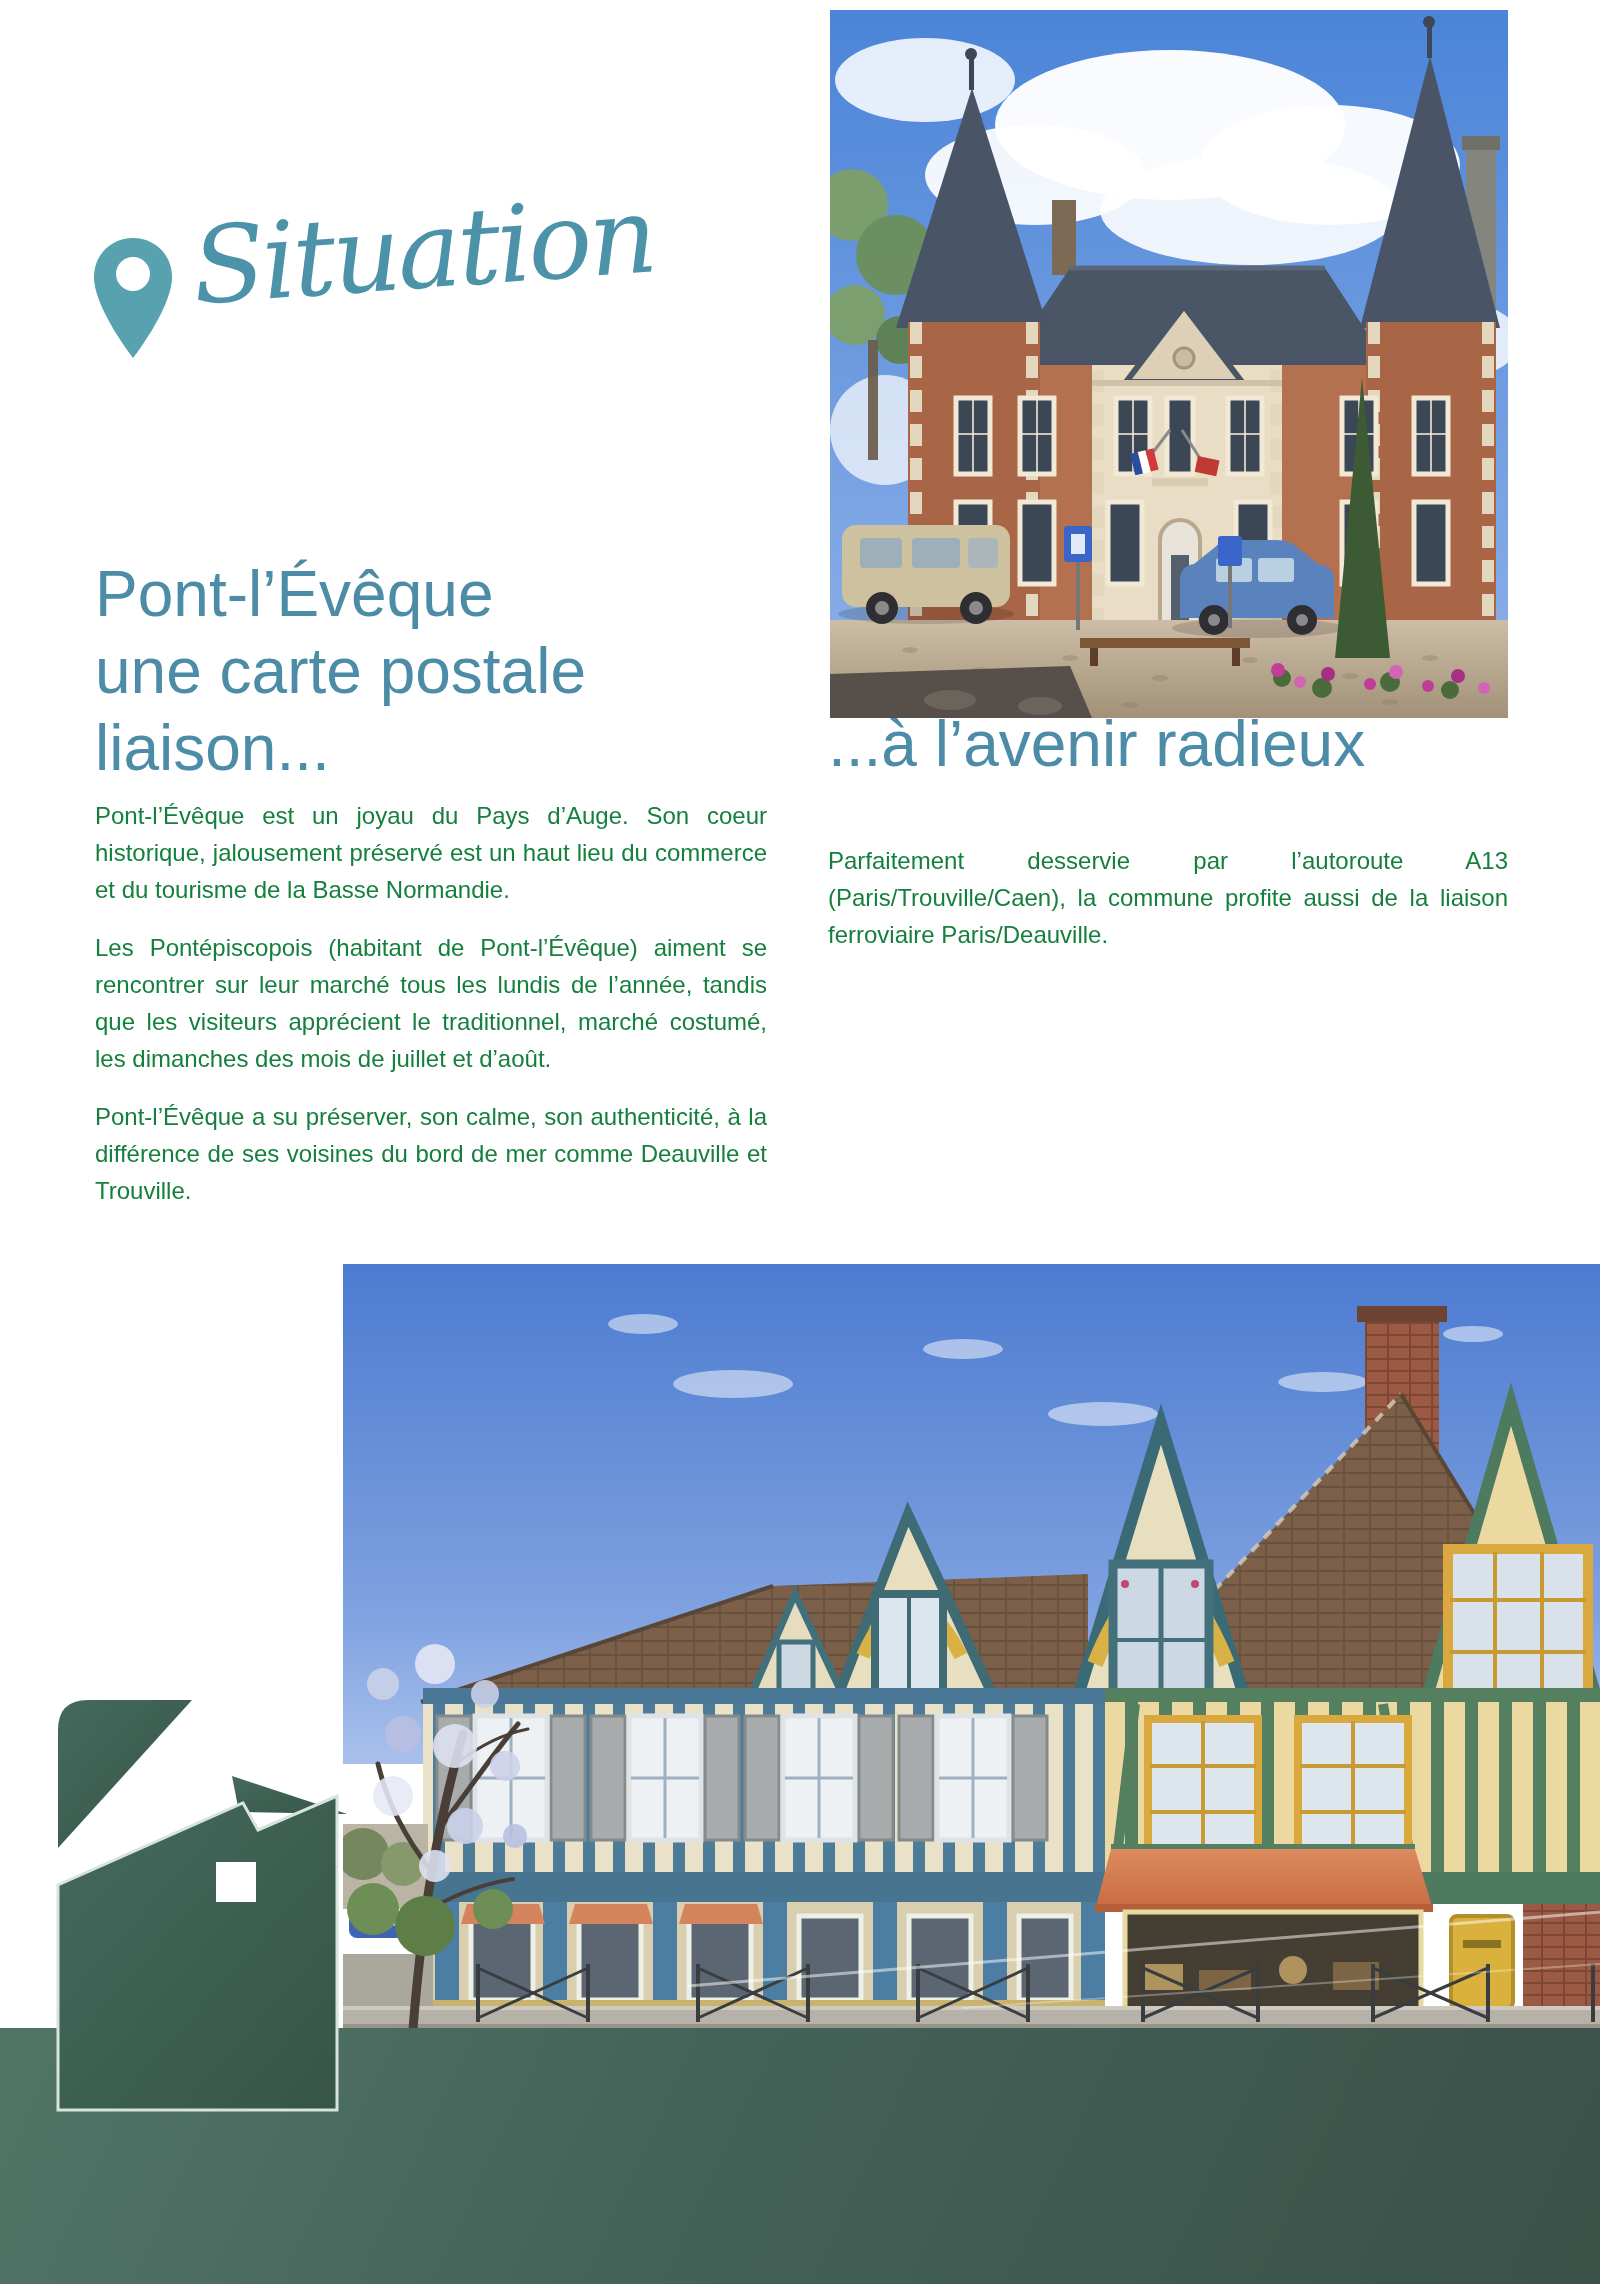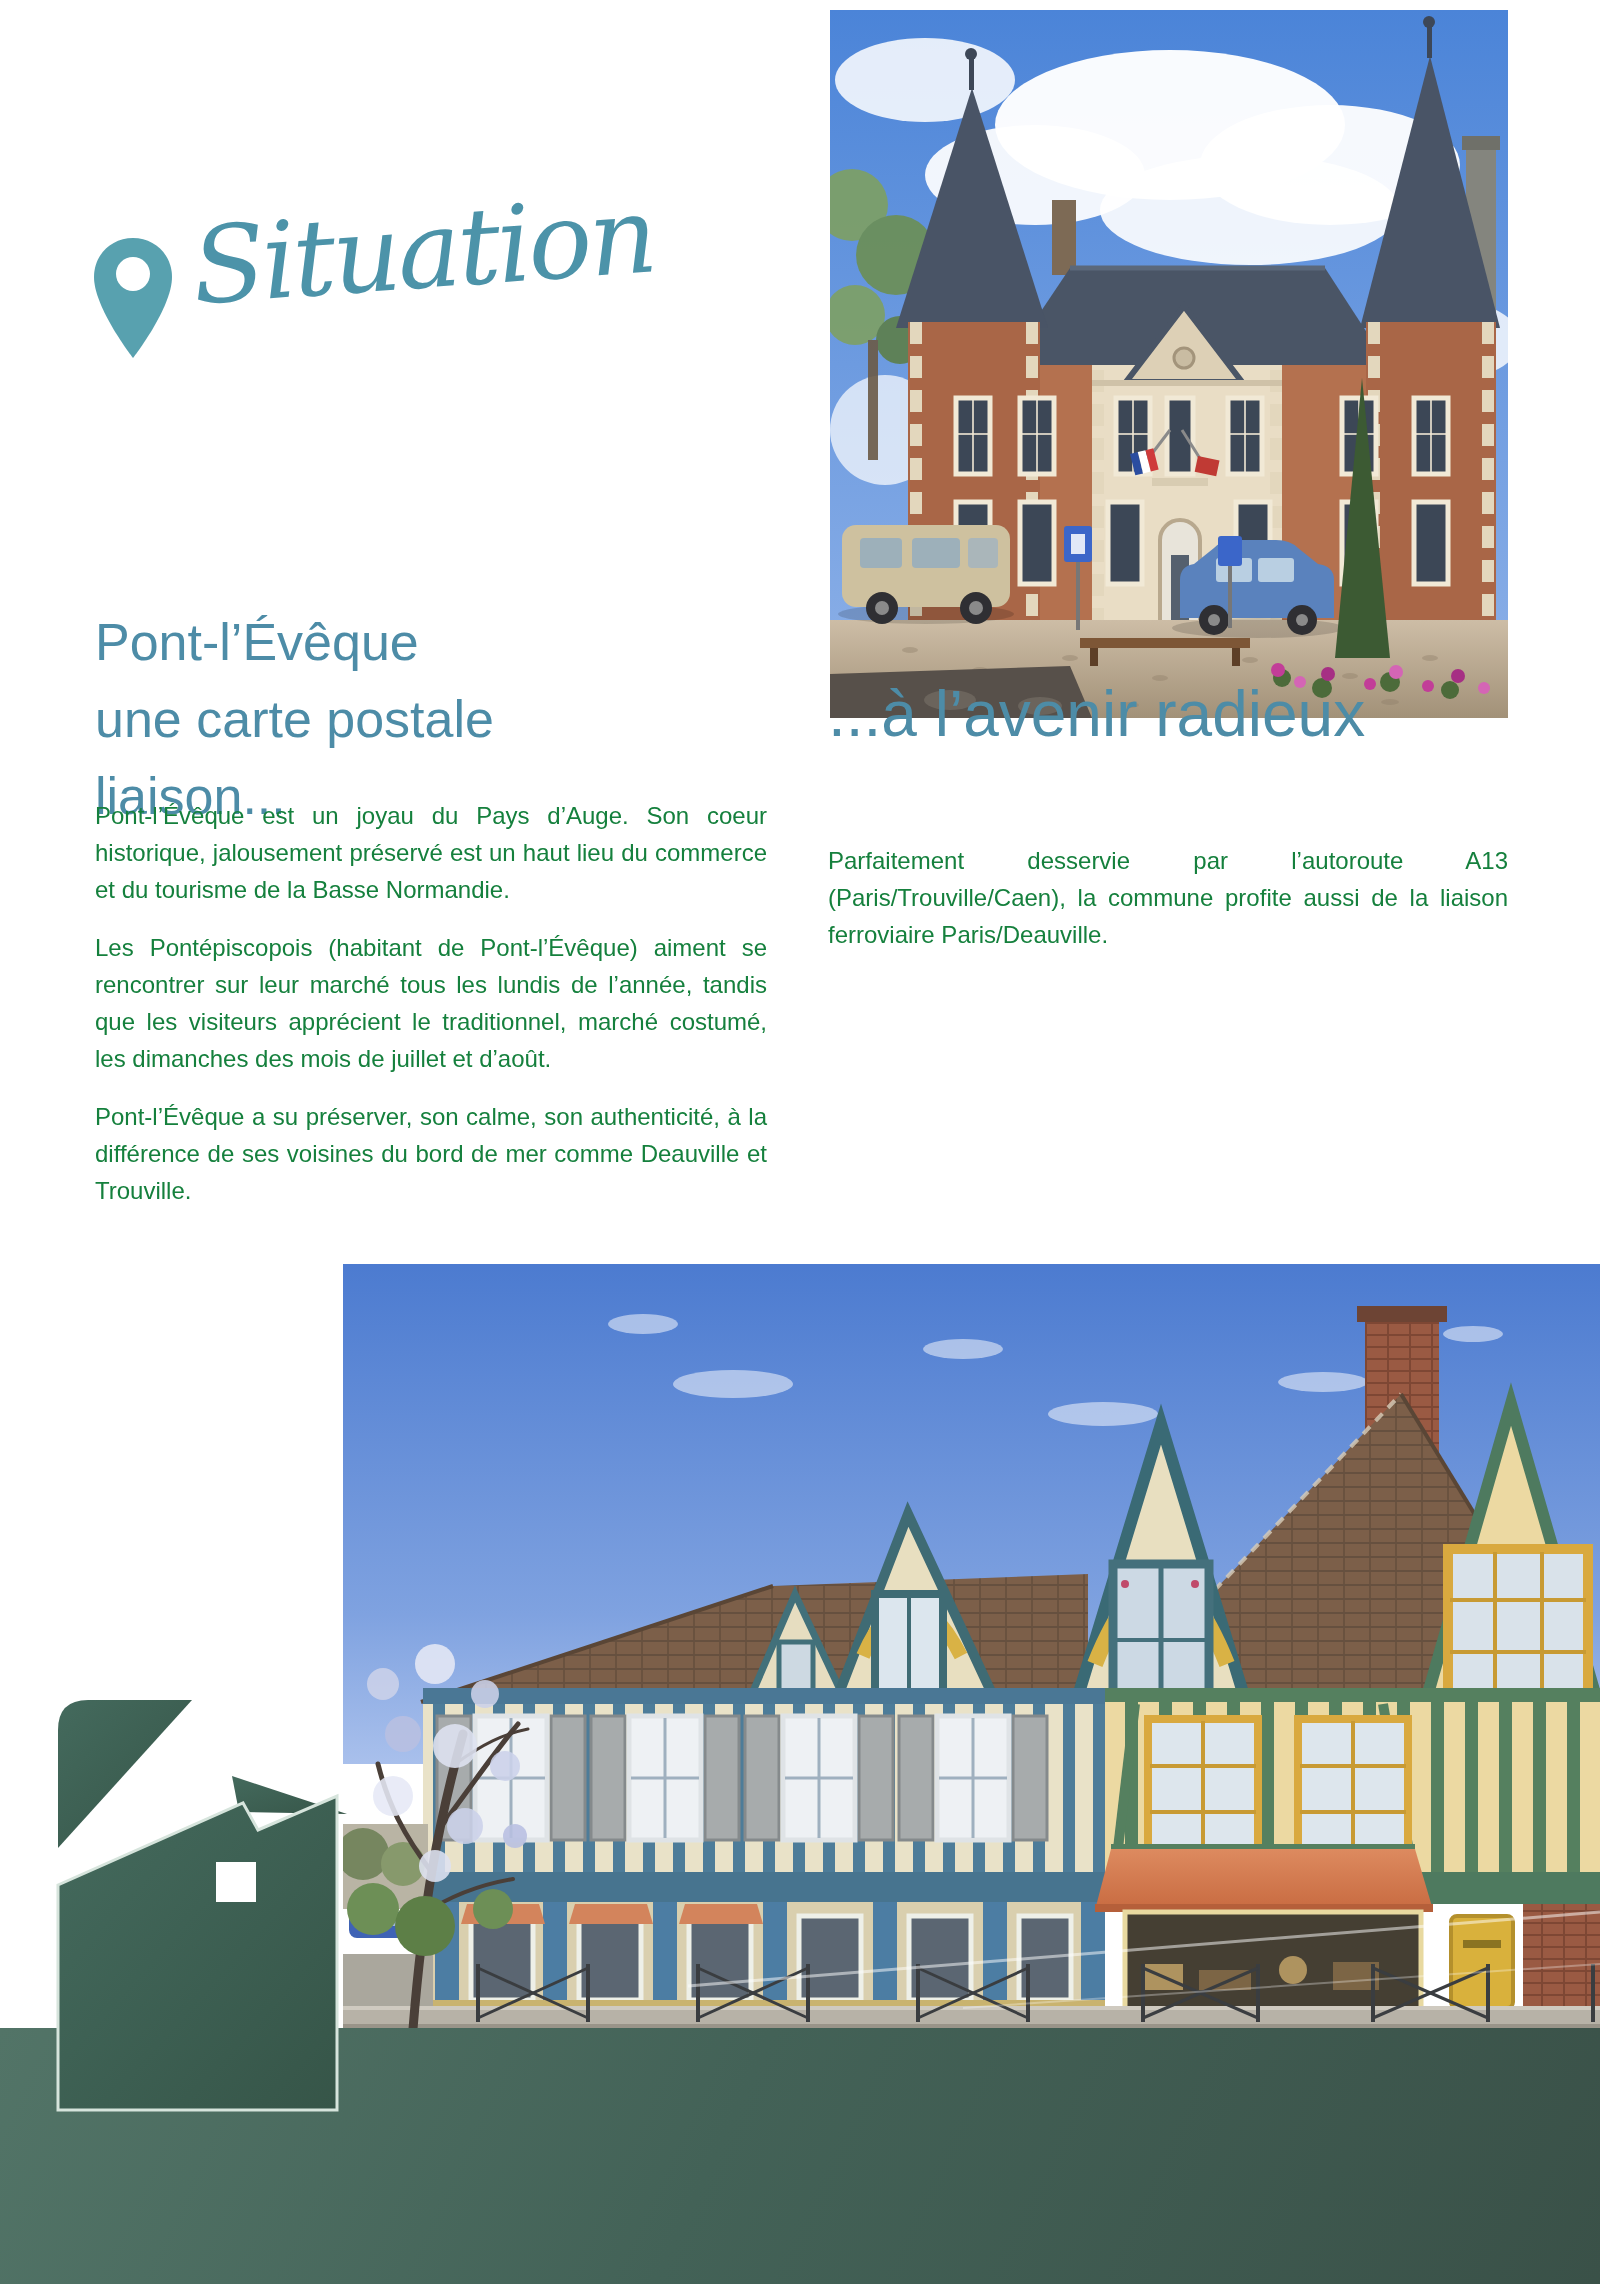--- a/index.html
+++ b/index.html
@@ -12,24 +12,24 @@
     font-family:"DejaVu Serif",serif;font-style:italic;font-weight:400;
     font-size:106px;color:#4c93a9;transform:rotate(-4deg);letter-spacing:-3px;
     white-space:nowrap;
   }
   .pin{position:absolute;left:92px;top:236px;width:82px;height:124px;}
   .photo-top{position:absolute;left:830px;top:10px;width:678px;height:708px;}
   .photo-bottom{position:absolute;left:343px;top:1264px;width:1257px;height:765px;}
   .photo-top svg,.photo-bottom svg,.pin svg,.logo svg{display:block;width:100%;height:100%;}
   .headline{
     position:absolute;left:95px;top:556px;width:690px;
-    font-size:52px;line-height:77px;color:#4d8ca7;letter-spacing:0px;margin-top:48px;
+    font-size:64px;line-height:77px;color:#4d8ca7;letter-spacing:0px;
   }
   .headline-right{
-    position:absolute;left:828px;top:676px;width:690px;
+    position:absolute;left:828px;top:706px;width:690px;
     font-size:64px;line-height:77px;color:#4d8ca7;white-space:nowrap;
   }
   .col{position:absolute;font-size:24px;line-height:37px;color:#15803d;text-align:justify;}
   .col p{margin:0 0 21px 0;}
   .col-left{left:95px;top:797px;width:672px;}
   .col-right{left:828px;top:842px;width:680px;}
   .band{
     position:absolute;left:0;top:2028px;width:1600px;height:256px;
     background:linear-gradient(115deg,#527467 0%,#436257 45%,#3a5148 100%);
   }

